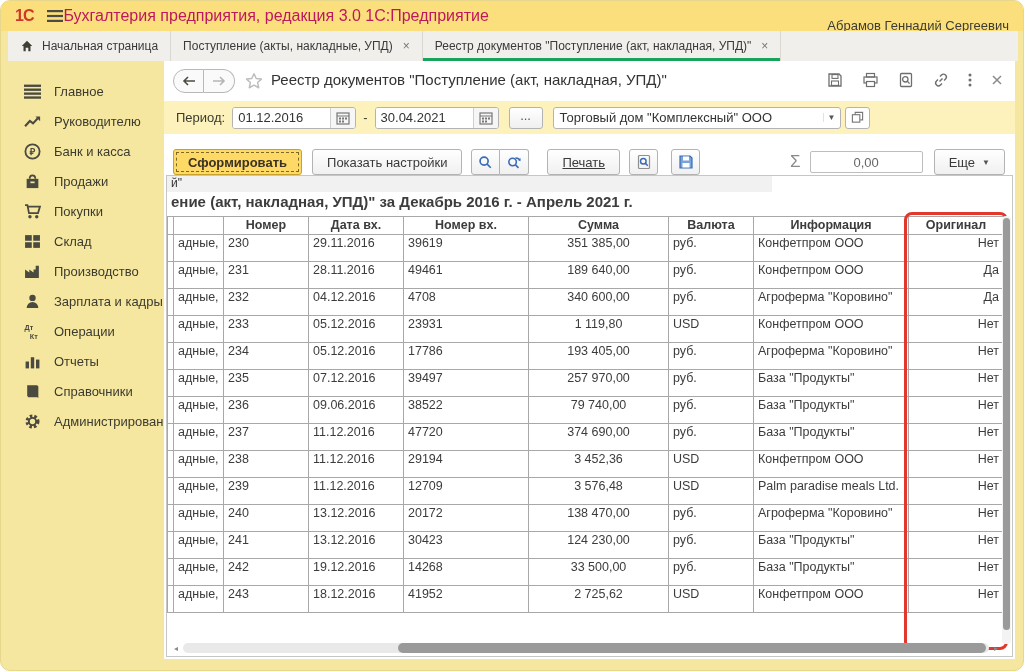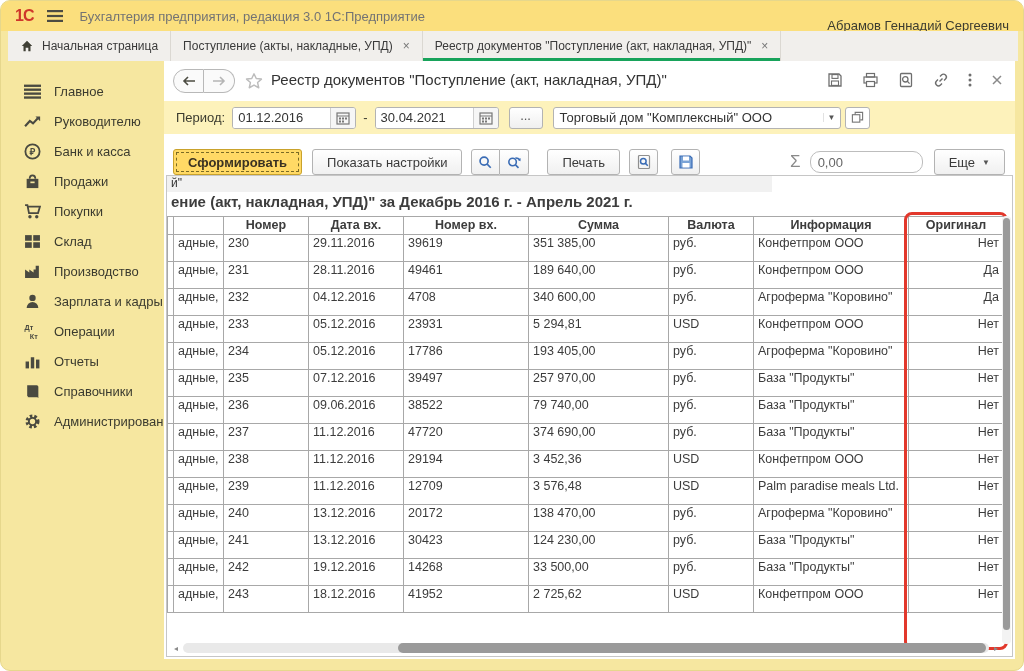--- a/index.html
+++ b/index.html
@@ -5,21 +5,21 @@
   * { box-sizing: border-box; margin: 0; padding: 0; }
   body { background:#fff; font-family:"Liberation Sans", sans-serif; }
   .window { position:relative; width:1024px; height:671px; background:#f6e7a0;
             border:1px solid #e6d78c; border-radius:10px; overflow:hidden; }
 
   
   .titlebar { position:absolute; left:0; top:0; width:100%; height:30px; background:#fbdf7d;
               display:flex; align-items:center; }
   .logo { margin-left:14px; color:#cf372b; font-weight:800; font-size:16px; letter-spacing:-1px; }
   .burger { margin-left:14px; display:flex; }
-  .tb-title { margin-left:16px; font-size:13px; color:#737373; }
+  .tb-title { font-size:16px; color:#be185d; }
   .tb-right { margin-left:auto; display:flex; align-items:center; gap:17px; margin-right:14px;flex-direction:column; }
   .tb-ic { display:flex; cursor:default; }
   .username { font-size:13px; color:#3c3c30; }
 
   
   .tabbar { position:absolute; left:7px; top:30px; width:1010px; height:30px; background:#f1efec; display:flex; }
   .tab { position:relative; display:flex; align-items:center; gap:8px; padding:0 12px;
          font-size:12px; color:#3a3a3a; border-right:1px solid #dbd8d2; white-space:nowrap; }
   .tab .tx { color:#767676; font-size:12px; margin-left:2px; }
   .tab.active::after { content:""; position:absolute; left:0; right:0; bottom:0; height:3px; background:#18a35b; }
@@ -69,42 +69,42 @@
   .btn { height:26px; border:1px solid #b3b3b3; border-radius:3px; background:linear-gradient(#fff,#f0f0f0);
          font-size:13px; color:#3a3a3a; display:flex; align-items:center; padding:0 14px; white-space:nowrap; }
   .btn-primary { background:#ffd965; border-color:#c9a22c; font-weight:bold; color:#3a3222;
                  outline:1px dashed #7a6a24; outline-offset:-4px; margin-right:10px; }
   .icon-pair { display:flex; margin-left:9px; }
   .icobtn { width:29px; height:26px; border:1px solid #b3b3b3; background:linear-gradient(#fff,#f0f0f0);
             display:flex; align-items:center; justify-content:center; }
   .icobtn.left { border-radius:3px 0 0 3px; }
   .icobtn.right { border-radius:0 3px 3px 0; border-left:none; }
   .icobtn.solo { border-radius:3px; }
-  .ml16 { margin-left:18px; } .ml8 { margin-left:9px; } .ml12 { margin-left:13px; }
+  .ml16 { margin-left:18px;text-decoration:underline; } .ml8 { margin-left:9px; } .ml12 { margin-left:13px; }
   .sumgrp { margin-left:auto; display:flex; align-items:center; gap:9px; margin-right:10px; }
   .sigma { font-size:17px; color:#8a8a8a; }
-  .suminput { width:113px; height:22px; border:1px solid #bdbdbd; border-radius:10px; text-align:left;
+  .suminput { width:113px; height:22px; border:1px solid #bdbdbd; border-radius:2px; text-align:center;
               font-size:13px; color:#666; padding:0 7px; font-family:"Liberation Sans",sans-serif; }
   .more-btn { gap:7px; margin-left:2px; }
   .caret { font-size:8px; color:#555; }
 
   
   .report { position:absolute; left:2px; top:114px; width:847px; height:482px;
             border:1px solid #c6c6c6; background:#fff; overflow:hidden; }
   .band { position:absolute; left:0; top:0; width:605px; height:16px; background:#f1f1f1;
           font-size:12px; color:#333; padding-left:4px; line-height:15px; }
   .rep-title { position:absolute; left:4px; top:17px; font-size:15px; font-weight:bold; color:#3d3d3d; white-space:nowrap; }
   table.grid { position:absolute; left:0; top:40px; width:836px; border-collapse:collapse;
                table-layout:fixed; font-size:12.5px; color:#3c3c3c; background:#fff; }
   table.grid td { border:1px solid #a8a8a8; padding:1px 4px; vertical-align:top; height:27px;
                   overflow:hidden; white-space:nowrap; }
   table.grid tr.hdr td { height:18px; font-weight:bold; text-align:center; padding:1px 2px; }
   .c0{width:6px;} .c1{width:50px;} .c2{width:85px;} .c3{width:95px;} .c4{width:125px;}
   .c5{width:140px;} .c6{width:85px;} .c7{width:155px;} .c8{width:95px;text-align:right;}
-  td.num { text-align:left; }
+  td.num { text-align:center; }
   .red-overlay { position:absolute; left:737px; top:36px; width:104px; height:438px;
                  border:3px solid #e2382c; border-radius:8px; pointer-events:none; }
   .vscroll { position:absolute; right:1px; top:40px; width:9px; height:428px; background:#f3f3f3; border-radius:4px; }
   .vthumb { position:absolute; left:1px; top:2px; width:7px; height:412px; background:#9a9a9a; border-radius:4px; }
   .hscroll { position:absolute; left:4px; bottom:2px; width:830px; height:11px; }
   .harrow { position:absolute; top:0; width:10px; height:11px; font-size:8px; color:#8a8a8a; line-height:11px; text-align:center; }
   .htrack { position:absolute; left:12px; top:0; width:806px; height:10px; background:#e9e9e9; border-radius:5px; }
   .hthumb { position:absolute; left:215px; top:0; width:588px; height:10px; background:#9a9a9a; border-radius:5px; }
 </style>
 </head>
@@ -537,21 +537,21 @@
               <td class="c6">руб.</td>
               <td class="c7">Агроферма "Коровино"</td>
               <td class="c8">Да</td>
             </tr>
             <tr>
               <td class="c0"></td>
               <td class="c1">адные,</td>
               <td class="c2">233</td>
               <td class="c3">05.12.2016</td>
               <td class="c4">23931</td>
-              <td class="c5 num">5 294,81</td>
+              <td class="c5 num">1 119,80</td>
               <td class="c6">USD</td>
               <td class="c7">Конфетпром ООО</td>
               <td class="c8">Нет</td>
             </tr>
             <tr>
               <td class="c0"></td>
               <td class="c1">адные,</td>
               <td class="c2">234</td>
               <td class="c3">05.12.2016</td>
               <td class="c4">17786</td>

